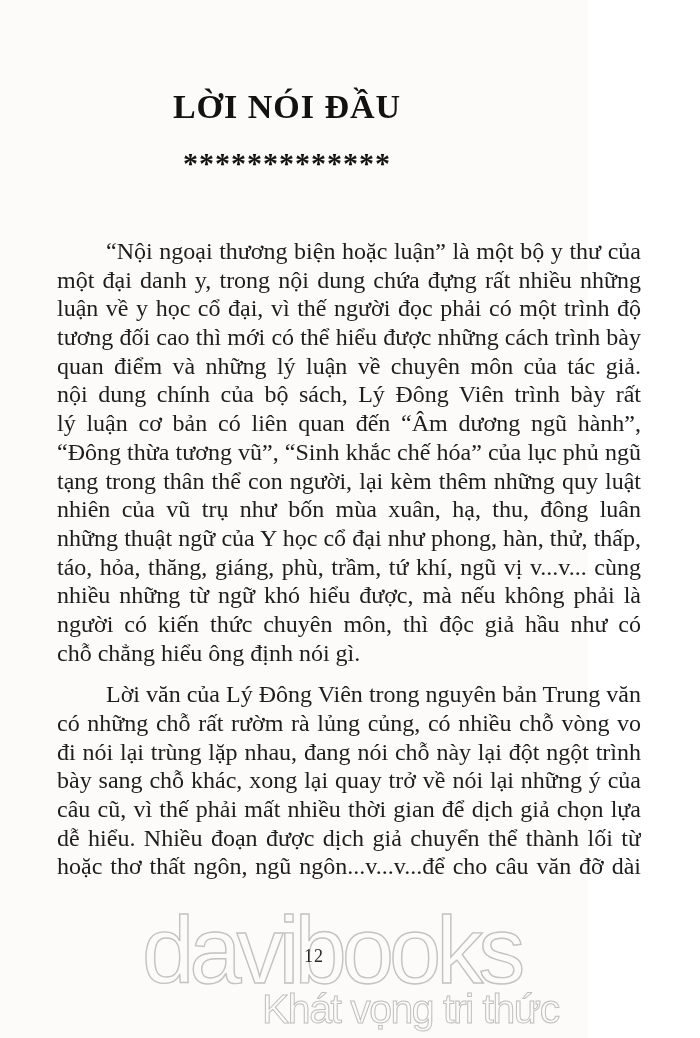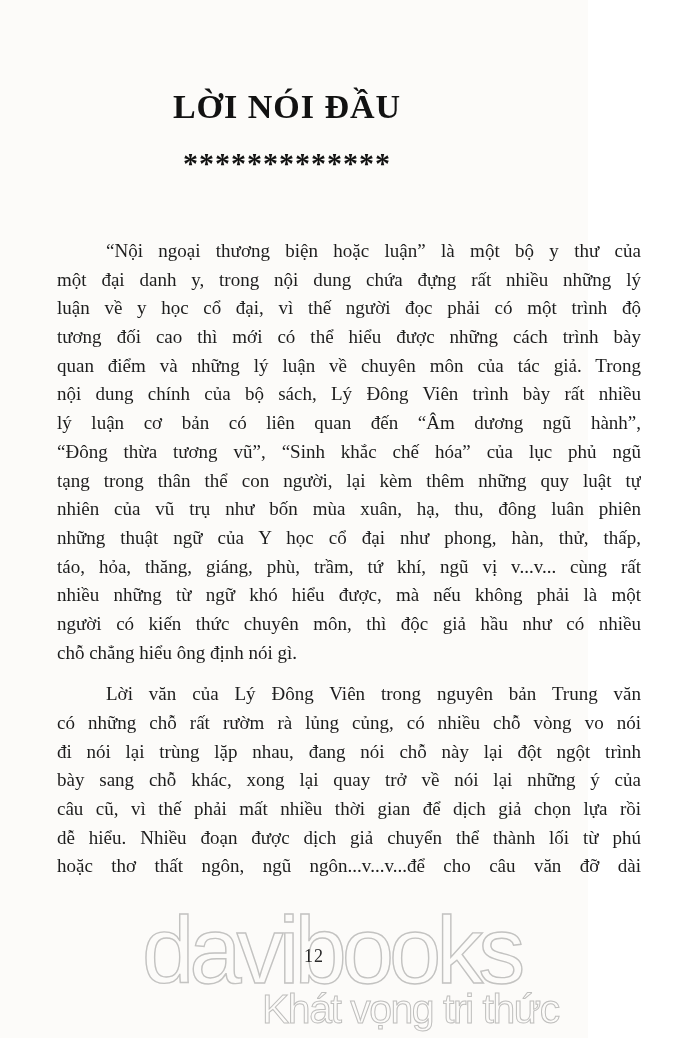--- a/index.html
+++ b/index.html
@@ -40,21 +40,21 @@
     font-weight: bold;
     letter-spacing: 1px;
     color: #121212;
     z-index: 2;
   }
   .body-text {
     position: absolute;
     top: 237px;
     left: 57px;
     width: 584px;
-    font-size: 19px;
+    font-size: 24px;
     line-height: 28.7px;
     color: #1d1d1d;
     z-index: 2;
   }
   .paragraph { margin: 0 0 13px 0; }
   .line {
     height: 28.7px;
     overflow: hidden;
     text-align: justify;
     text-align-last: justify;

